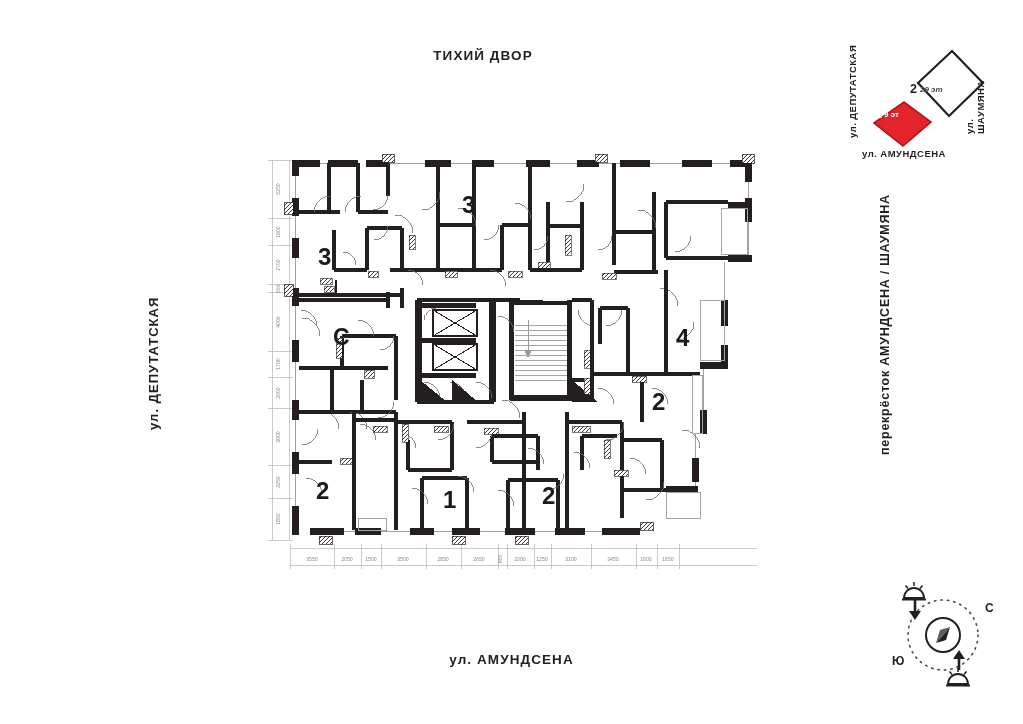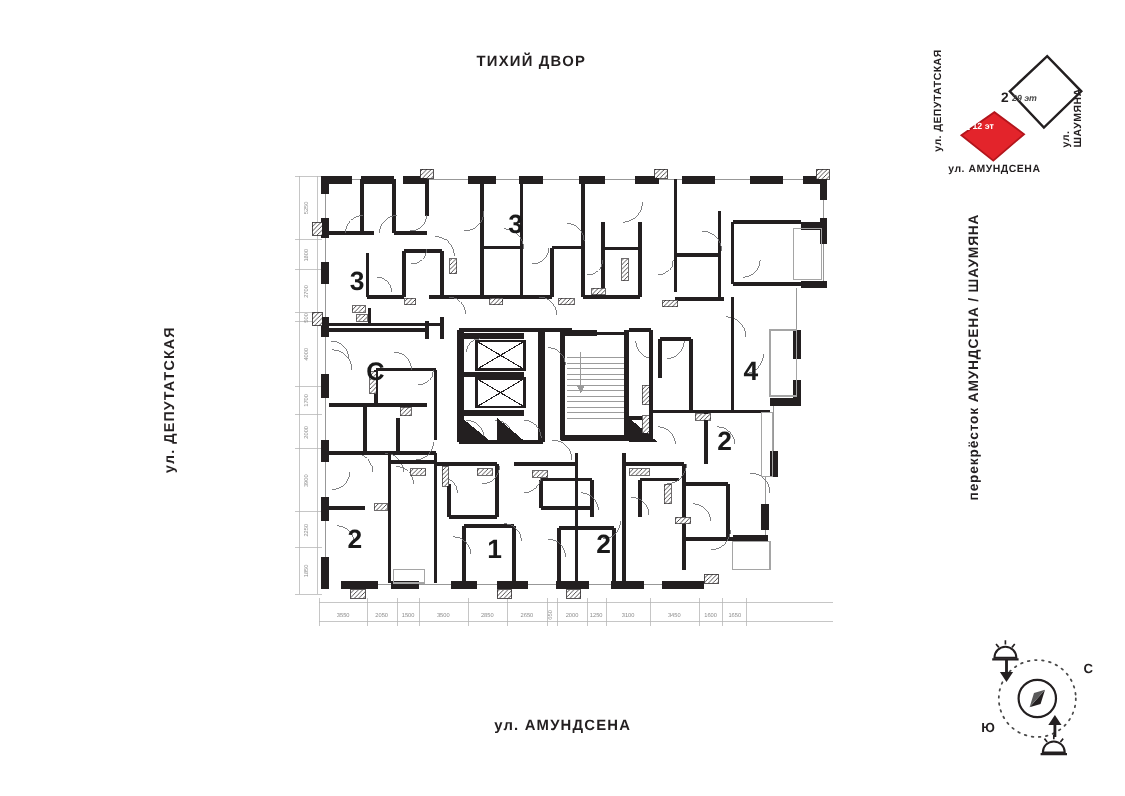--- a/index.html
+++ b/index.html
@@ -119,21 +119,21 @@
 
     <g>
       <polygon points="36,97 66,76 93,96 65,120" fill="#e3242b" stroke="#b3151c" stroke-width="1.6"></polygon>
     </g>
   </svg>
 
   <div style="position:absolute;left:72px;top:56px;font-size:12.5px;font-weight:bold;color:#231f20;">2</div>
   <div style="position:absolute;left:82px;top:59px;font-size:8px;font-weight:bold;color:#4a4a4a;font-style:italic;">29 эт</div>
 
   <div style="position:absolute;left:37px;top:81px;font-size:12.5px;font-weight:bold;color:#ffffff;">1</div>
-  <div style="position:absolute;left:46px;top:84px;font-size:8px;font-weight:bold;color:#ffffff;">12 эт</div>
+  <div style="position:absolute;left:46px;top:84px;font-size:8px;font-weight:bold;color:#ffffff;">9 эт</div>
 
   <div class="vert-up" style="position:absolute;left:9px;top:112px;font-size:9.5px;font-weight:bold;letter-spacing:.05em;">ул. ДЕПУТАТСКАЯ</div>
   <div class="vert-up" style="position:absolute;left:126px;top:108px;font-size:9.5px;font-weight:bold;letter-spacing:.05em;">ул. ШАУМЯНА</div>
   <div style="position:absolute;left:24px;top:122px;font-size:9.5px;font-weight:bold;letter-spacing:.05em;">ул. АМУНДСЕНА</div>
 </div>
 
 <div id="compass">
   <svg width="118" height="116" viewBox="0 0 118 116" xmlns="http://www.w3.org/2000/svg">
 
     <circle cx="55" cy="57" r="35" fill="none" stroke="#4a4a4a" stroke-width="1.6" stroke-dasharray="1.5 5" stroke-linecap="round"></circle>

